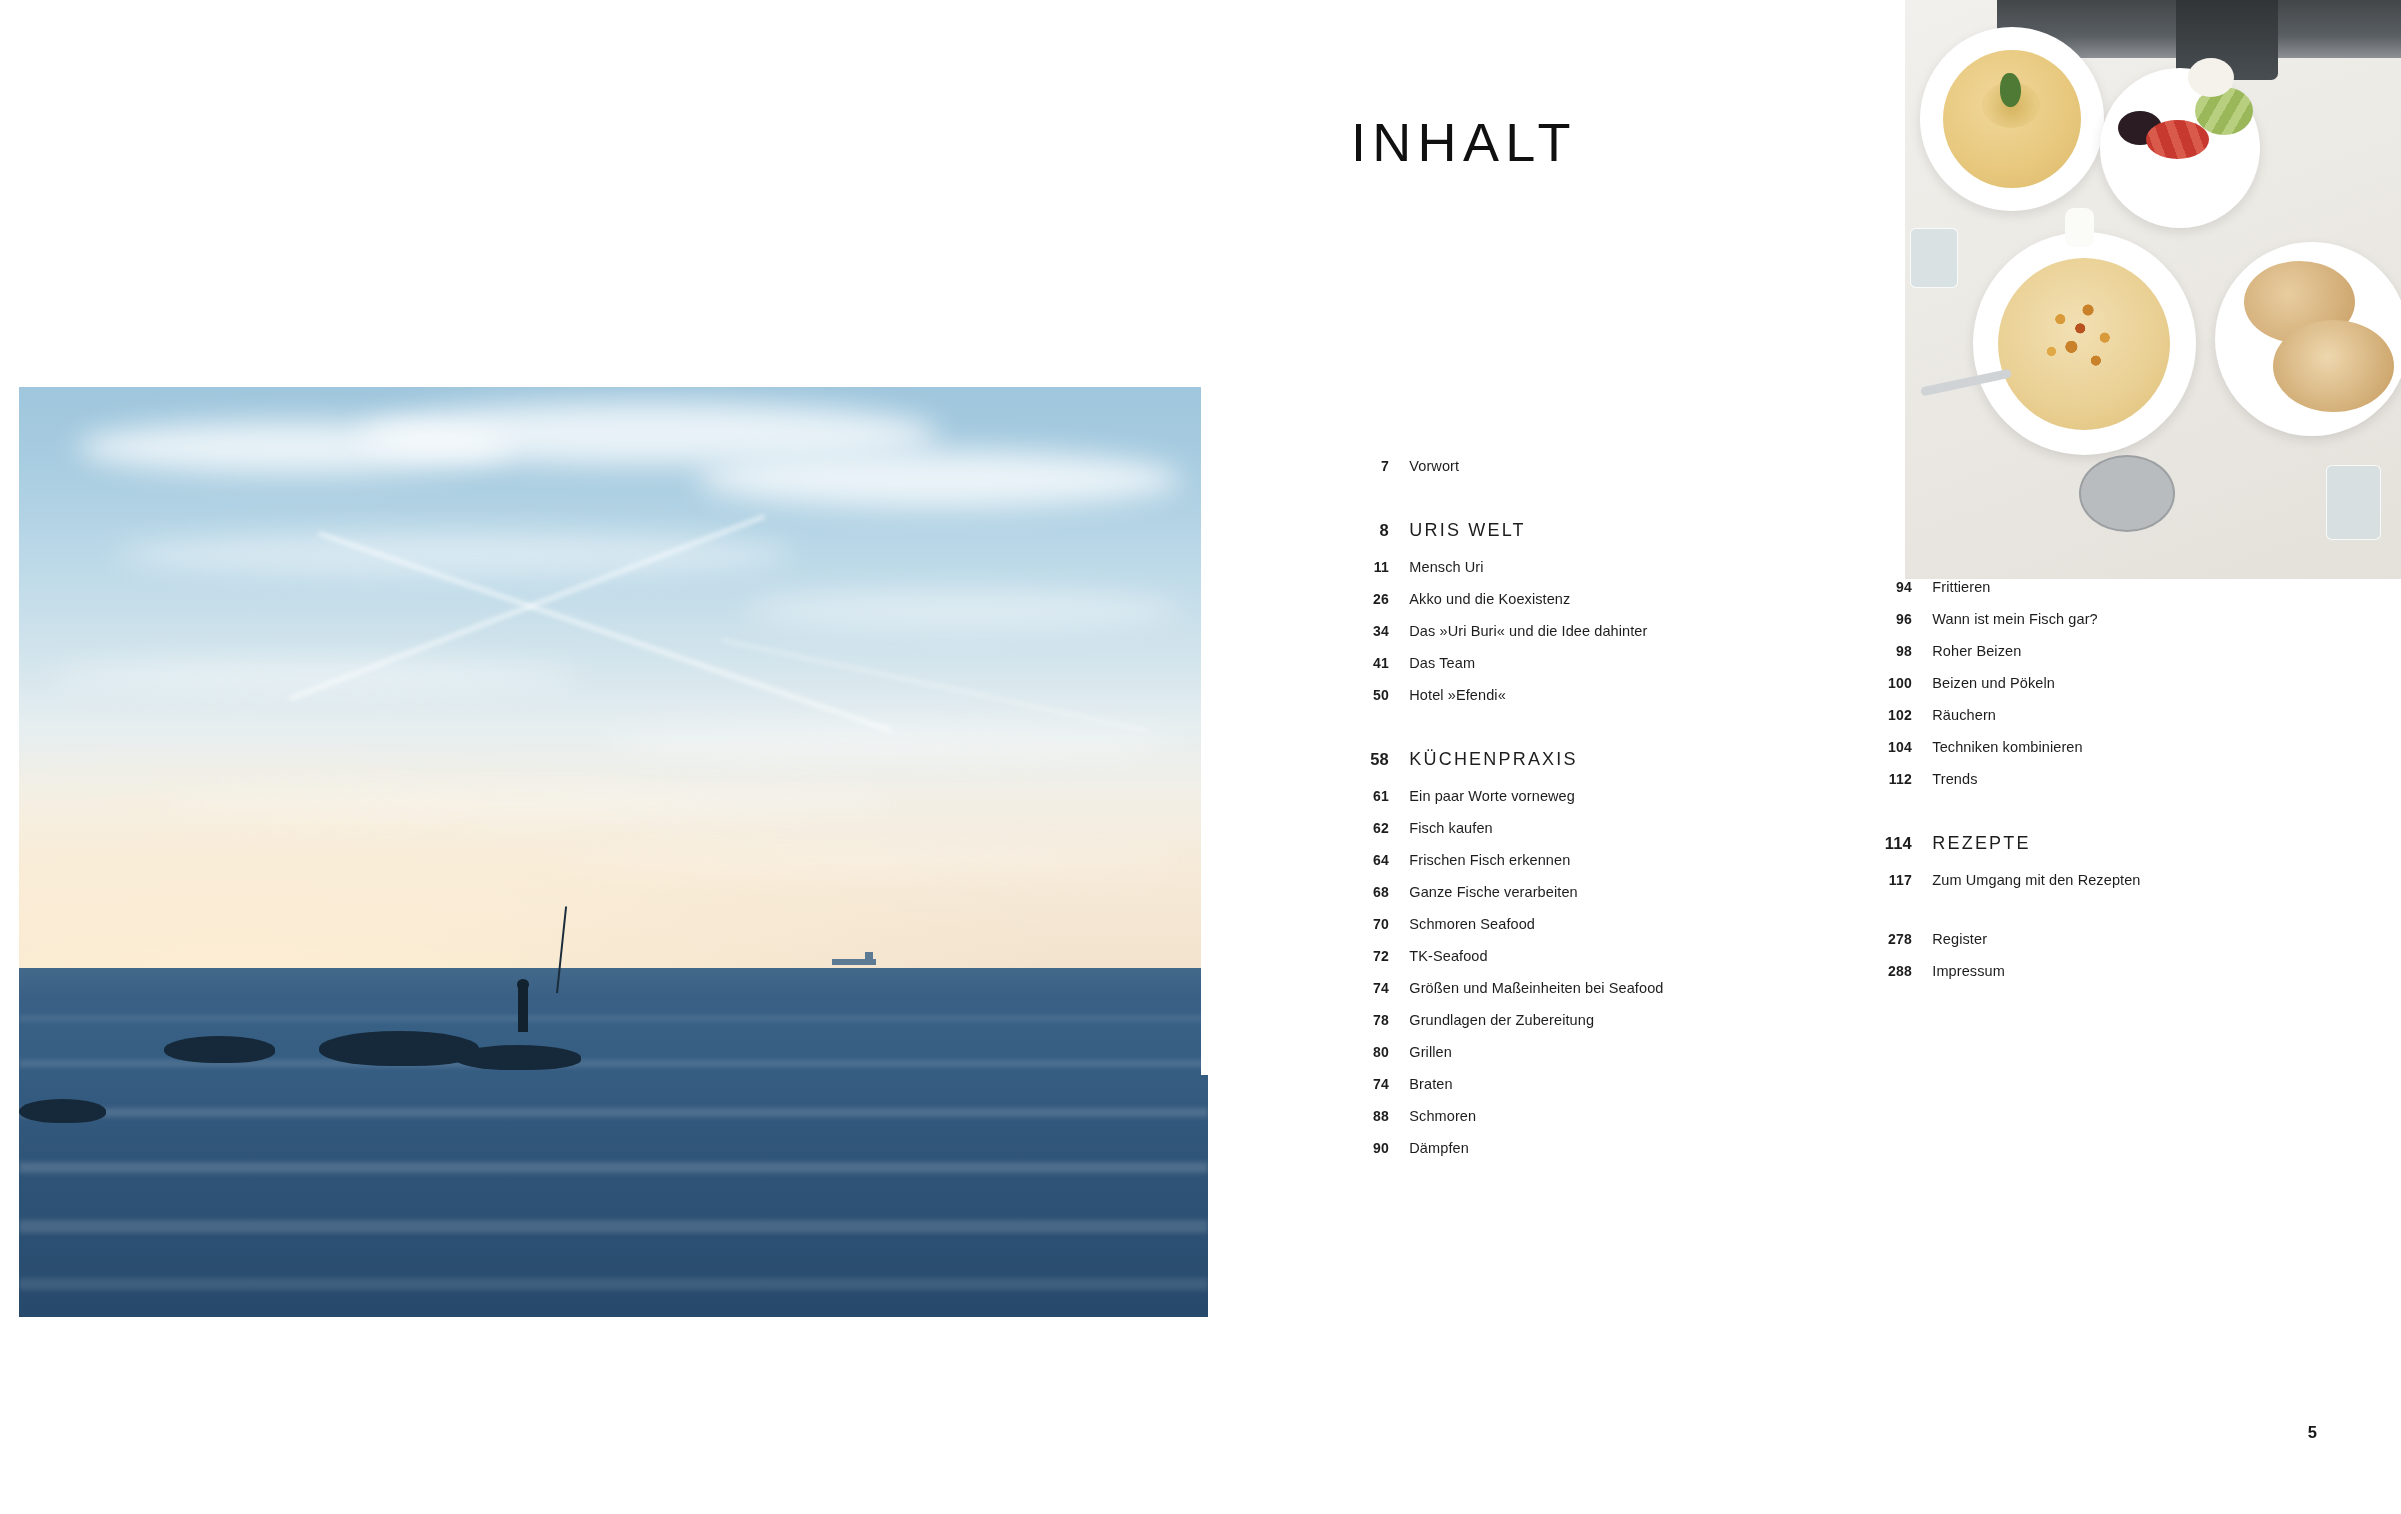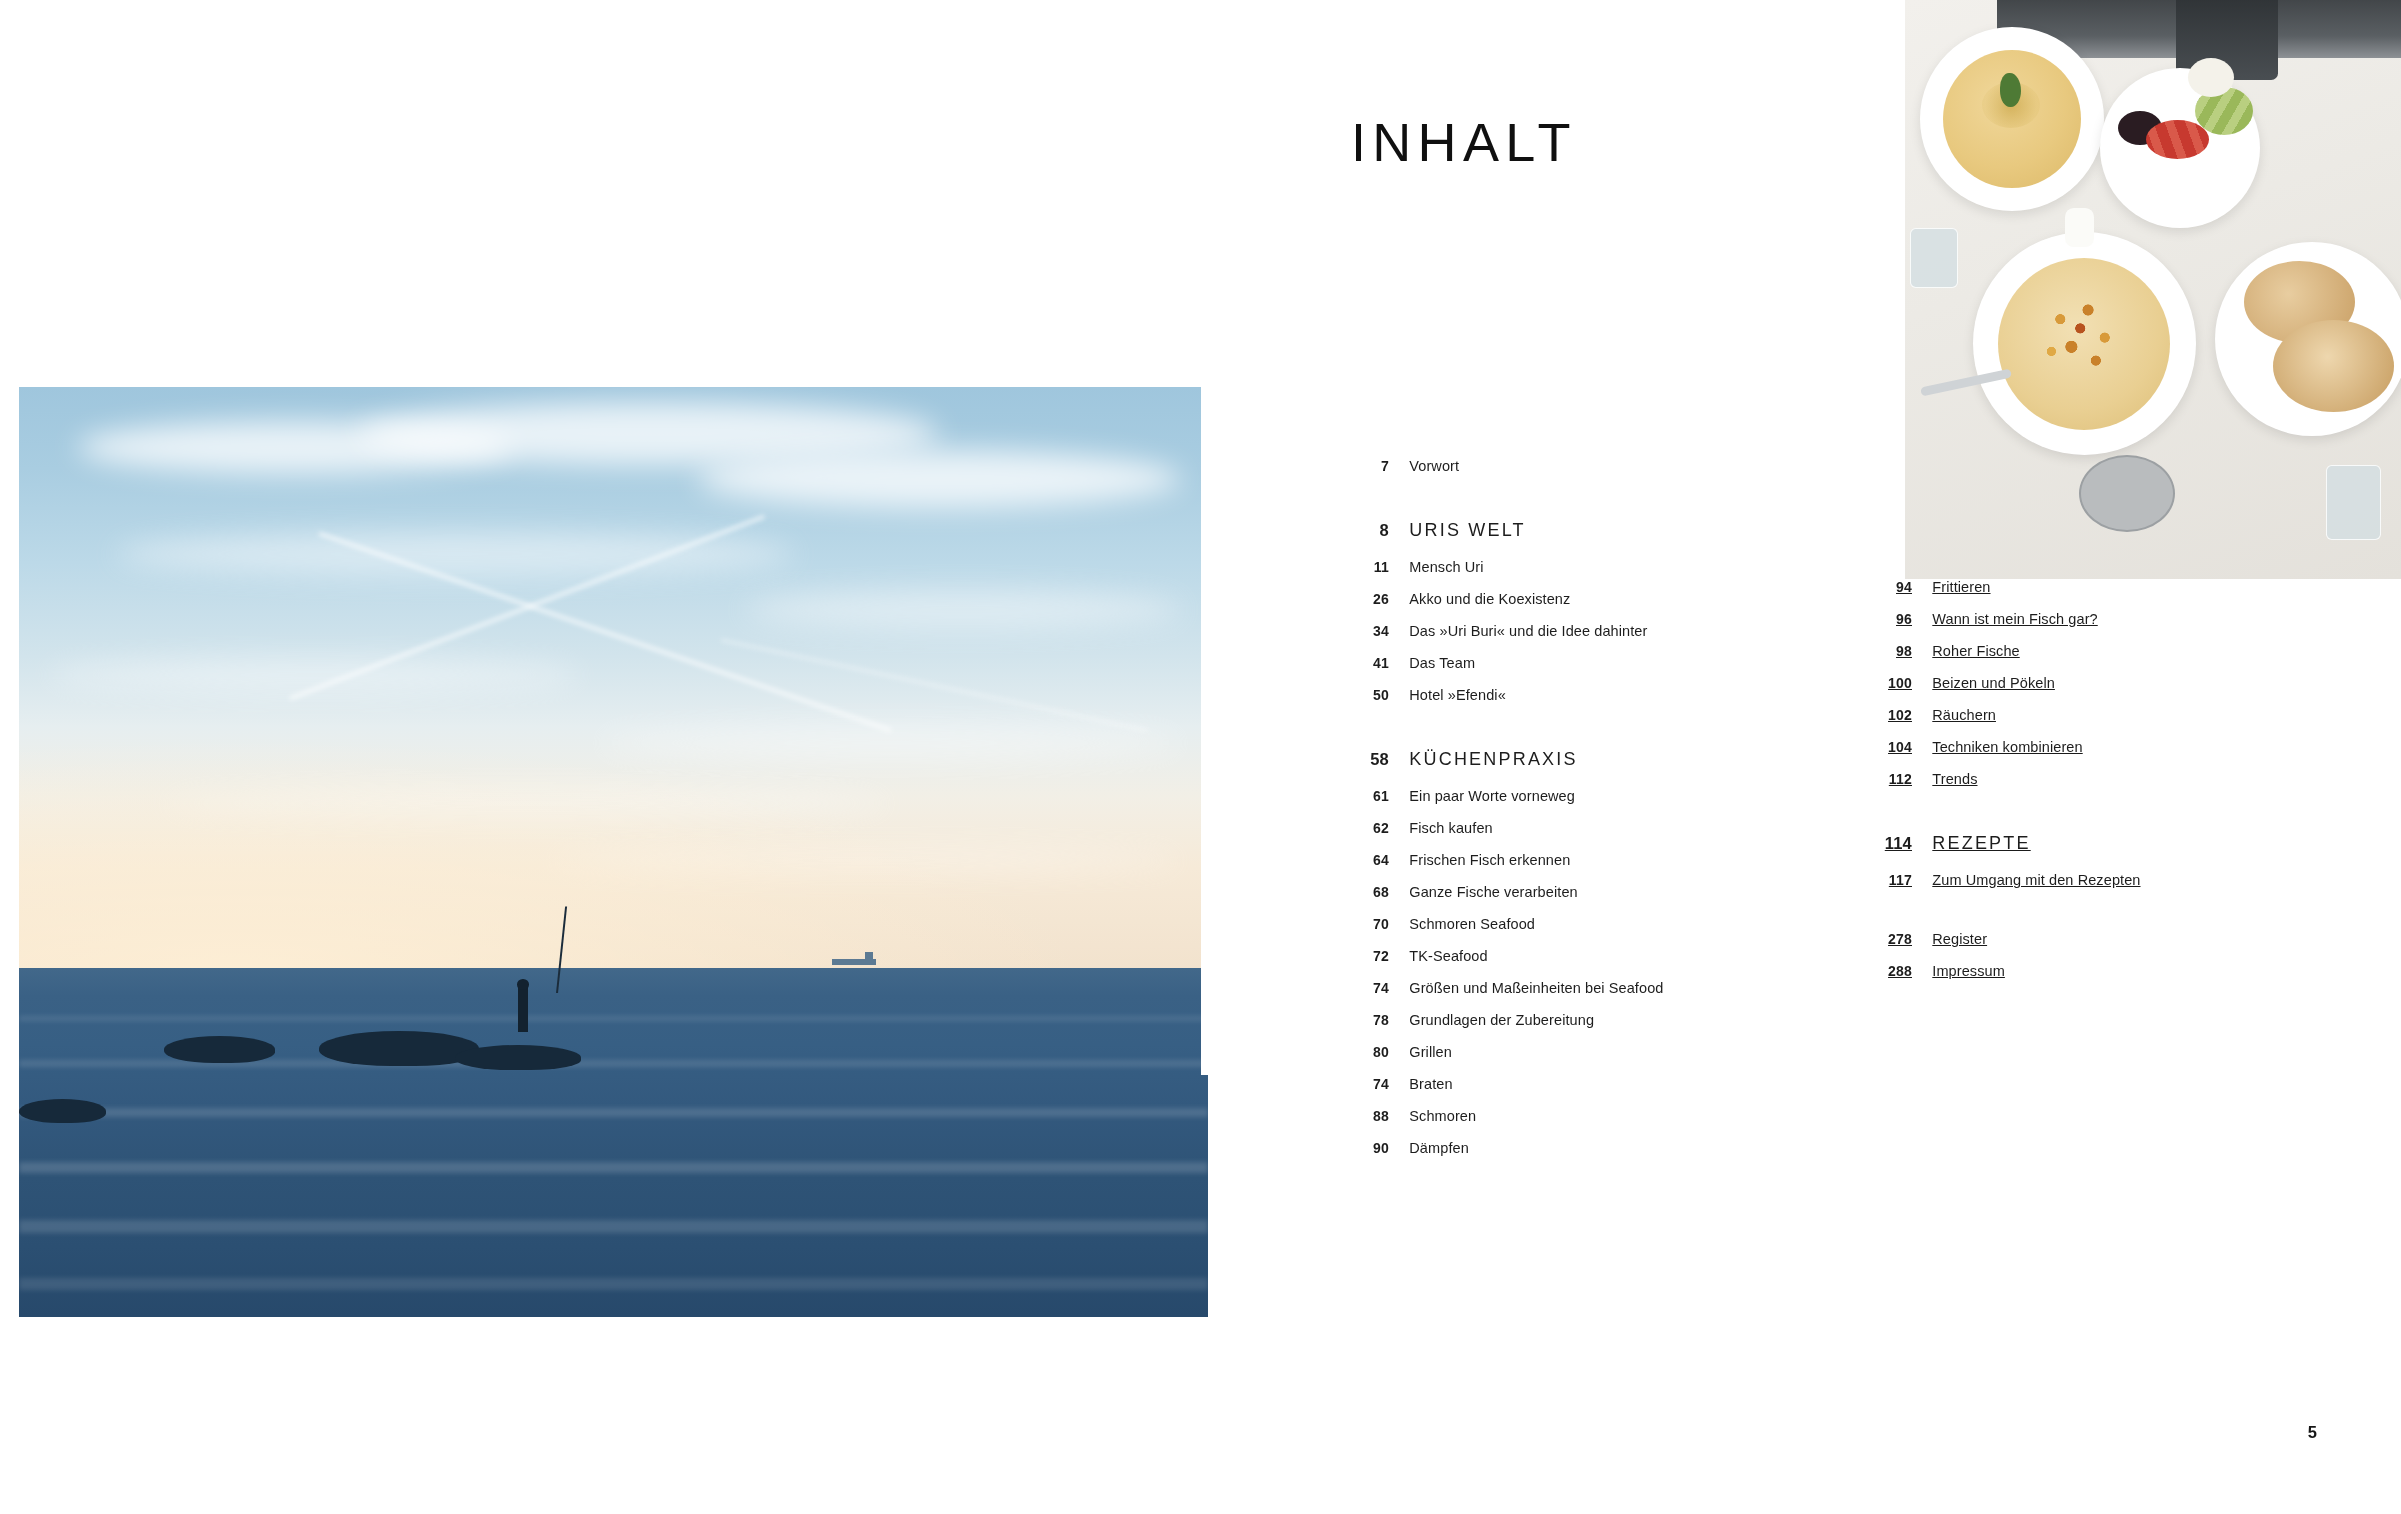--- a/index.html
+++ b/index.html
@@ -183,21 +183,21 @@
     left: 131px;
     top: 450px;
     width: 1002px;
     font-size: 0;
   }
   .col {
     display: inline-block;
     vertical-align: top;
   }
   .col-left { width: 523px; }
-  .col-right { width: 479px; text-decoration: underline; }
+  .col-right { width: 479px; }
 
   .toc-group { margin-bottom: 27px; }
   .toc-row {
     display: flex;
     align-items: baseline;
     font-size: 14.5px;
     line-height: 32px;
     color: #1d1d1d;
   }
   .toc-row .pg {
@@ -419,21 +419,21 @@
         <div class="toc-row">
           <span class="pg">94</span>
           <span class="lbl">Frittieren</span>
         </div>
         <div class="toc-row">
           <span class="pg">96</span>
           <span class="lbl">Wann ist mein Fisch gar?</span>
         </div>
         <div class="toc-row">
           <span class="pg">98</span>
-          <span class="lbl">Roher Fische</span>
+          <span class="lbl">Roher Beizen</span>
         </div>
         <div class="toc-row">
           <span class="pg">100</span>
           <span class="lbl">Beizen und Pökeln</span>
         </div>
         <div class="toc-row">
           <span class="pg">102</span>
           <span class="lbl">Räuchern</span>
         </div>
         <div class="toc-row">

